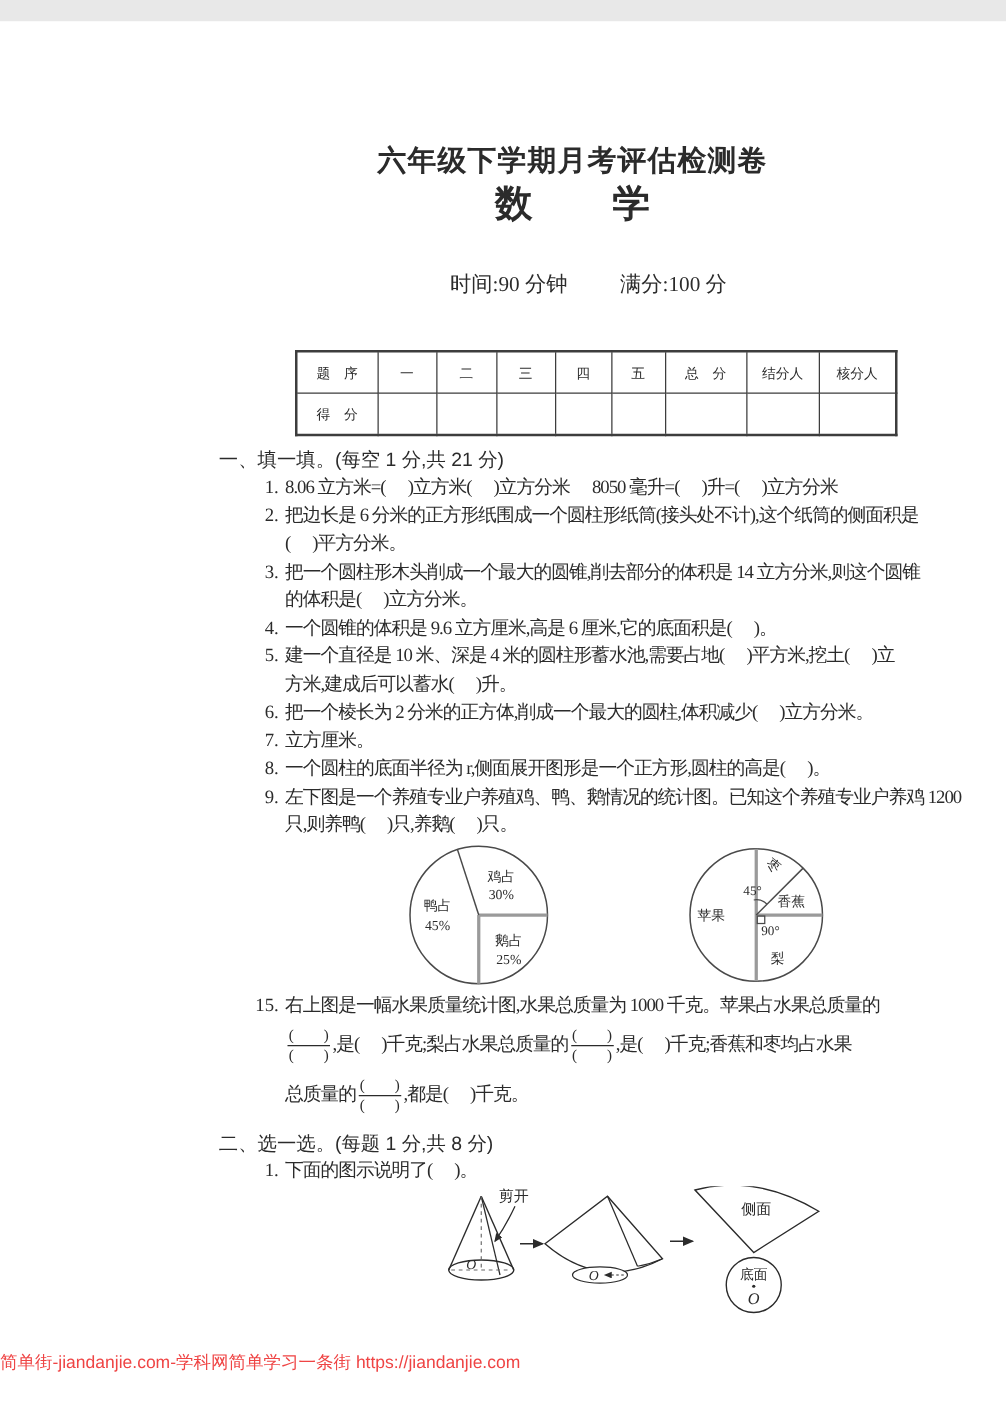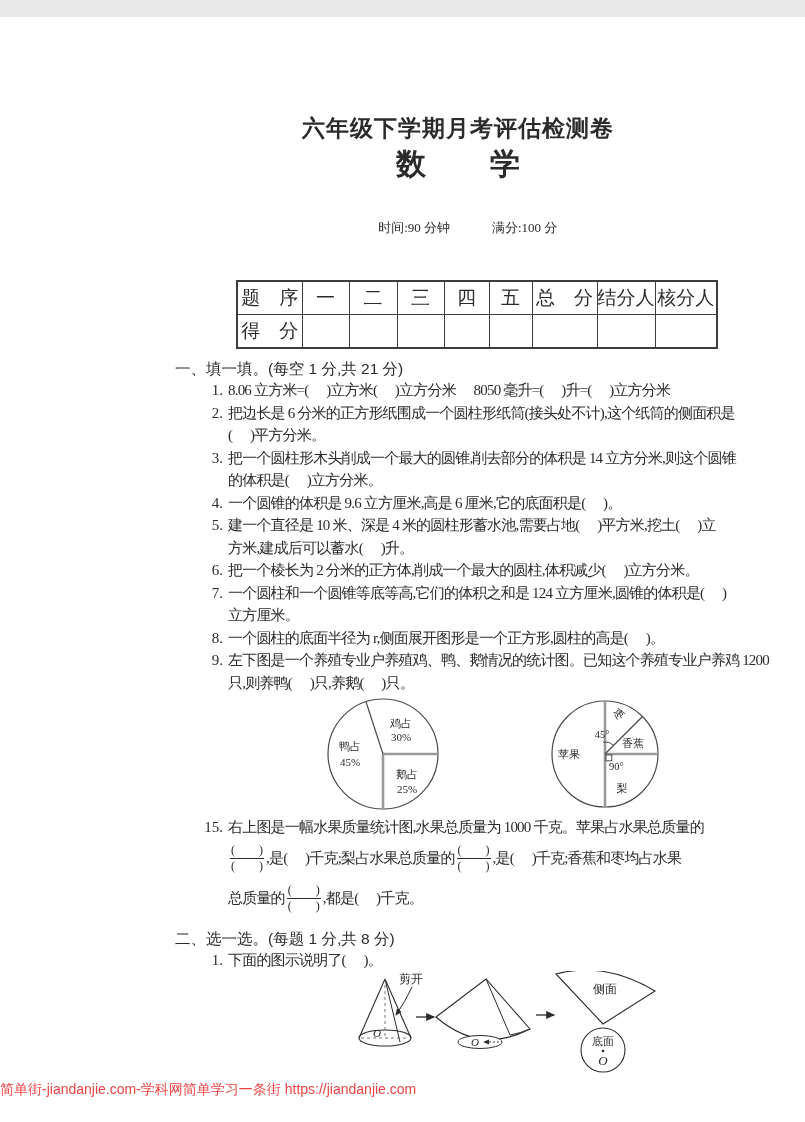--- a/index.html
+++ b/index.html
@@ -4,25 +4,25 @@
 <style>
   html,body{margin:0;padding:0;background:#e8e8e8;}
   .page{position:relative;width:805px;height:1122px;background:#ffffff;margin:17px auto;
         font-family:"Liberation Serif","DejaVu Serif",serif;color:#2b2b2b;overflow:hidden;}
   .content{position:absolute;left:175px;top:96px;width:566px;}
   .exam-title{font-family:"Liberation Sans","DejaVu Sans",sans-serif;font-weight:bold;
         font-size:23px;line-height:30px;text-align:center;letter-spacing:1px;}
   .subject{font-family:"Liberation Sans","DejaVu Sans",sans-serif;font-weight:bold;
         font-size:30px;line-height:38px;text-align:center;margin-top:2px;}
   .subject .gap{margin-left:64px;}
-  .info-line{font-size:13px;line-height:22px;text-align:center;margin-top:12px;white-space:pre;}
+  .info-line{font-size:17px;line-height:22px;text-align:center;margin-top:12px;white-space:pre;}
   .info-line .gap{margin-left:42px;}
   table.score{border-collapse:collapse;margin:19px 0 0 61px;table-layout:fixed;}
   table.score td{border:1px solid #3d3d3d;height:32px;text-align:center;vertical-align:middle;
-        font-family:"Liberation Sans","DejaVu Sans",sans-serif;font-size:19px;white-space:pre;padding:0;}
+        font-family:"Liberation Sans","DejaVu Sans",sans-serif;font-size:11px;white-space:pre;padding:0;}
   table.score{border:2px solid #3d3d3d;}
   .sec-heading{font-family:"Liberation Sans","DejaVu Sans",sans-serif;font-weight:normal;
         font-size:15.5px;line-height:21px;margin-top:9px;white-space:pre;}
   .item{display:flex;}
   .qno{flex:0 0 27px;margin-left:21px;text-align:right;padding-right:5px;
        font-size:15px;line-height:22.5px;white-space:pre;}
   .qbody{flex:1 1 auto;min-width:0;}
   .qline{font-size:15px;line-height:22.5px;letter-spacing:-0.8px;white-space:pre;}
   .frac-line{display:flex;align-items:center;height:40px;}
   .frac-line > span{white-space:pre;}
@@ -130,21 +130,20 @@
     </div>
     <div class="item">
       <span class="qno">6.</span>
       <div class="qbody">
           <div class="qline">把一个棱长为 2 分米的正方体,削成一个最大的圆柱,体积减少(      )立方分米。</div>
         </div>
     </div>
     <div class="item">
       <span class="qno">7.</span>
       <div class="qbody">
-        <div class="qline">一个圆柱和一个圆锥等底等高,它们的体积之和是 124 立方厘米,圆锥的体积是(      )</div>
         <div class="qline">立方厘米。</div>
       </div>
     </div>
     <div class="item">
       <span class="qno">8.</span>
       <div class="qbody">
           <div class="qline">一个圆柱的底面半径为 r,侧面展开图形是一个正方形,圆柱的高是(      )。</div>
         </div>
     </div>
     <div class="item">

